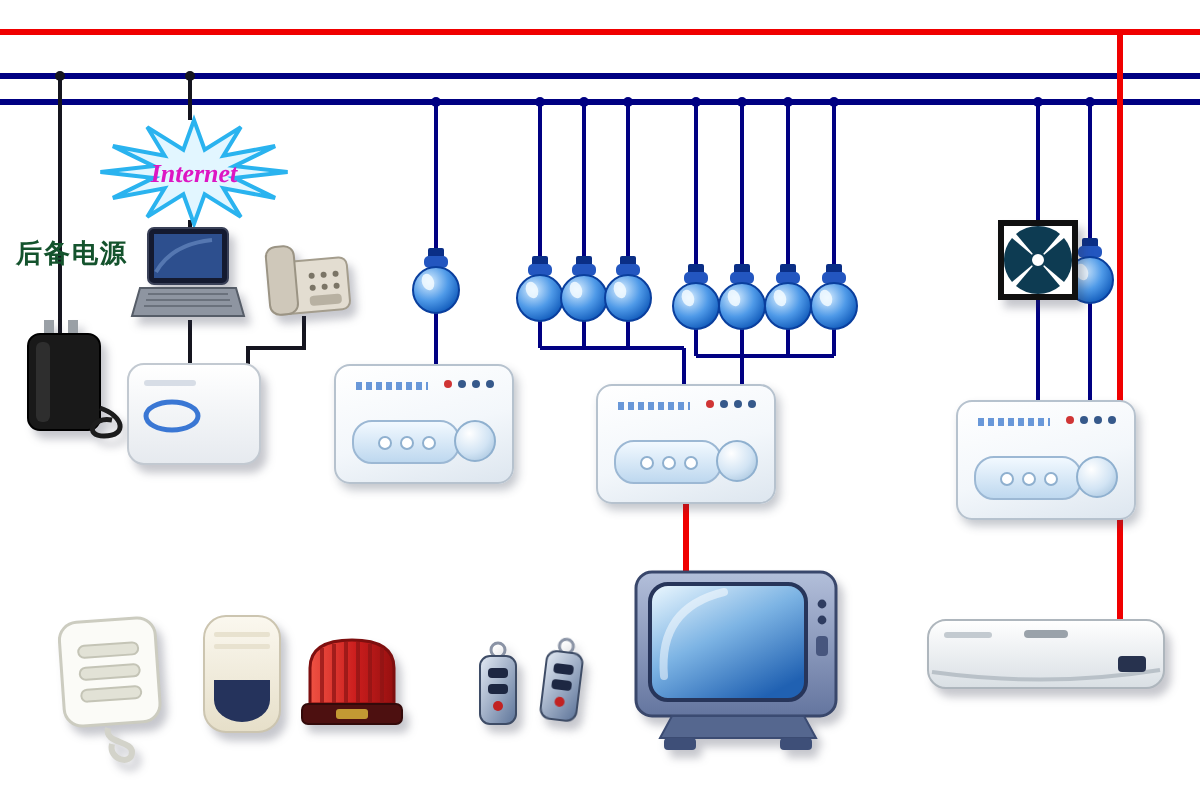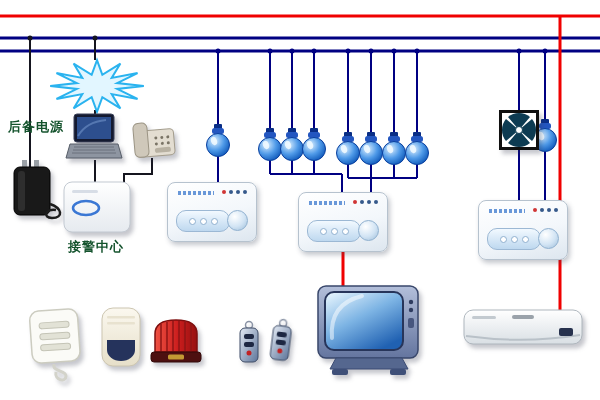--- a/index.html
+++ b/index.html
@@ -268,15 +268,15 @@
         <i></i>
       </div>
     <div class="p-display">
         <i></i>
         <i></i>
         <i></i>
       </div>
     <div class="p-knob"></div>
   </div>
 
+  <div class="internet-label" style="left:58px;top:79px;width:78px;">Internet</div>
   <div class="cn-label" style="left:8px;top:118px;">后备电源</div>
-  <div class="cn-label" style="left:68px;top:238px;">接警中心</div>
 </div>
 
 </body></html>

